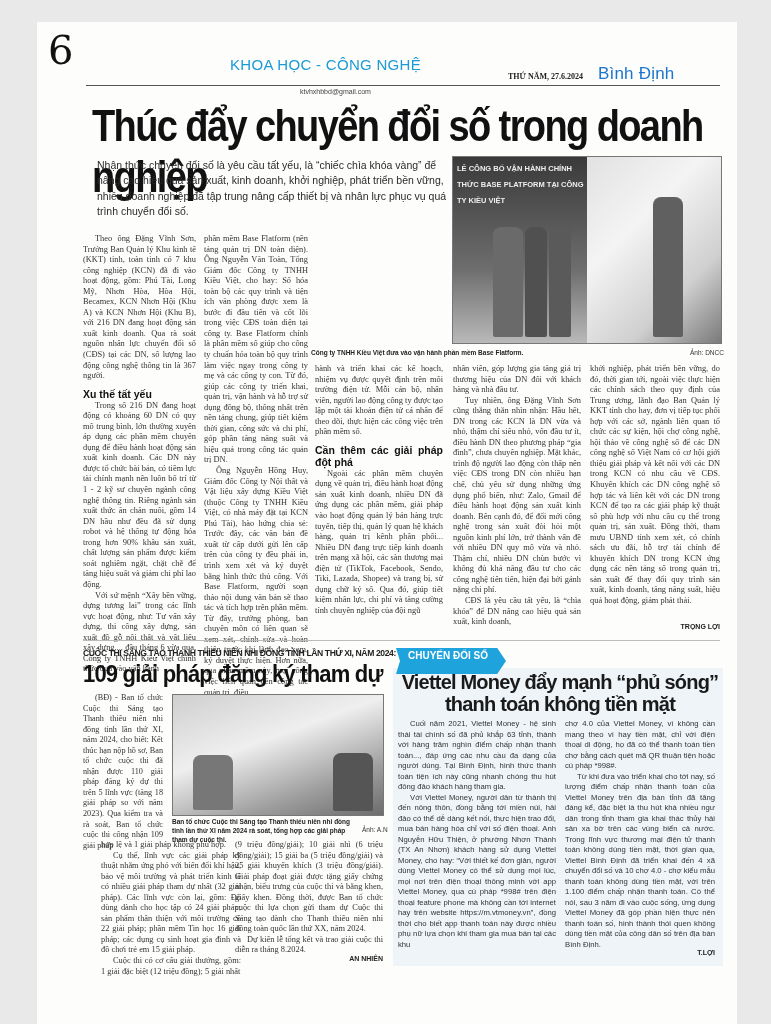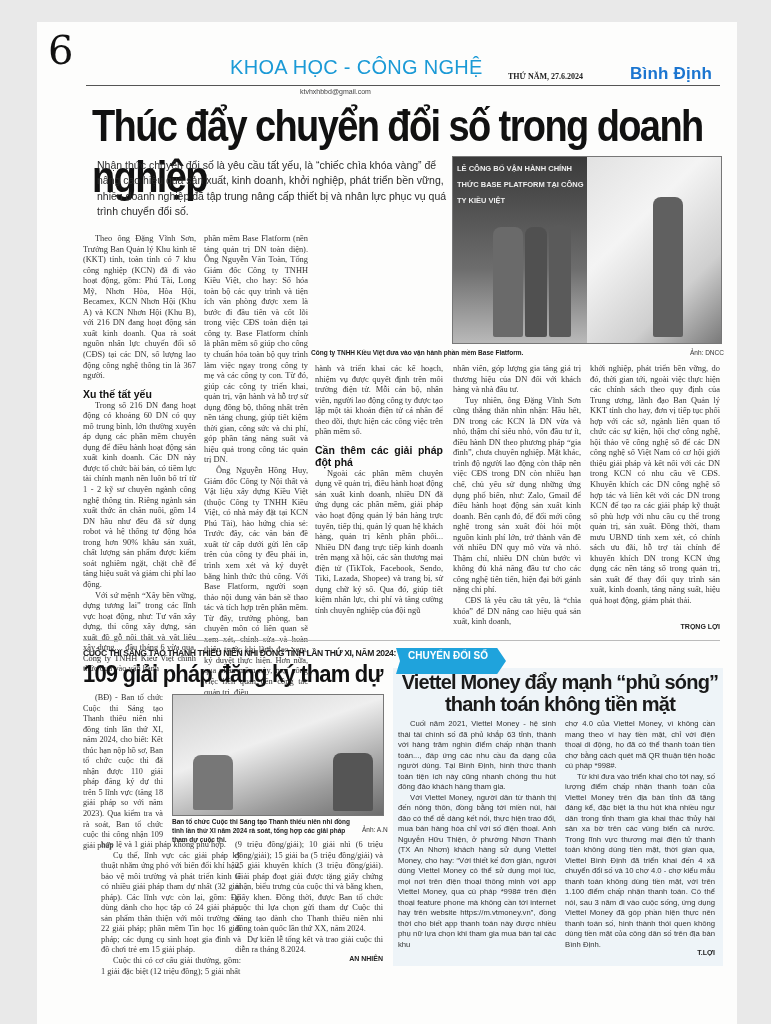--- a/index.html
+++ b/index.html
@@ -1,23 +1,23 @@
 <!DOCTYPE html>
 <html><head>
 <meta charset="utf-8">
 <style>
   html, body { margin:0; padding:0; }
   body { width:771px; height:1024px; background:#e9e9e9; position:relative; overflow:hidden;
          font-family:"Liberation Serif", serif; color:#2a2a2a; }
   .page { position:absolute; left:37px; top:22px; width:700px; height:1002px; background:#fdfdfc; }
   .abs { position:absolute; }
   .pagenum { left:48px; top:30px; font-size:40px; font-family:"DejaVu Serif", serif; color:#111; line-height:1; }
-  .section { left:230px; top:56px; width:330px; font-family:"Liberation Sans", sans-serif; font-size:20px; color:#1b9ad6; letter-spacing:0.3px; }
+  .section { left:230px; top:56px; width:330px; font-family:"Liberation Sans", sans-serif; font-size:15px; color:#1b9ad6; letter-spacing:0.3px; }
   .date { left:508px; top:72px; font-size:8px; font-weight:bold; color:#222; }
-  .brand { left:630px; top:64px; font-family:"Liberation Sans", sans-serif; font-weight:bold; font-size:17px; color:#1b75d0; letter-spacing:0.2px; }
+  .brand { left:598px; top:64px; font-family:"Liberation Sans", sans-serif; font-weight:normal; font-size:17px; color:#1b75d0; letter-spacing:0.2px; }
   .topline { left:86px; top:85px; width:634px; height:1px; background:#555; }
   .email { left:300px; top:88px; font-family:"Liberation Sans", sans-serif; font-size:7px; color:#444; }
   .headline { left:92px; top:101px; width:640px; font-family:"Liberation Sans", sans-serif; font-weight:bold;
               font-size:38px; letter-spacing:-1.6px; color:#111; transform:scaleY(1.18); transform-origin:left top; }
   .sapo { left:83px; top:158px; width:360px; font-family:"Liberation Sans", sans-serif; font-weight:normal;
           font-size:10.5px; line-height:15.3px; color:#2a2a2a;margin-left:14px; }
   .col { font-size:8.4px; line-height:10.55px; text-align:justify; color:#333; }
   .col p { margin:0; text-indent:12px; }
   .subhead { font-family:"Liberation Sans", sans-serif; font-weight:bold; font-size:10.5px; line-height:12px; color:#111; margin:6px 0 1px 0; }
   .photo { background:linear-gradient(135deg,#9a9a9a 0%,#e2e2e2 30%,#f4f4f4 55%,#cfcfcf 80%,#7a7a7a 100%); border:1px solid #777; overflow:hidden; }

